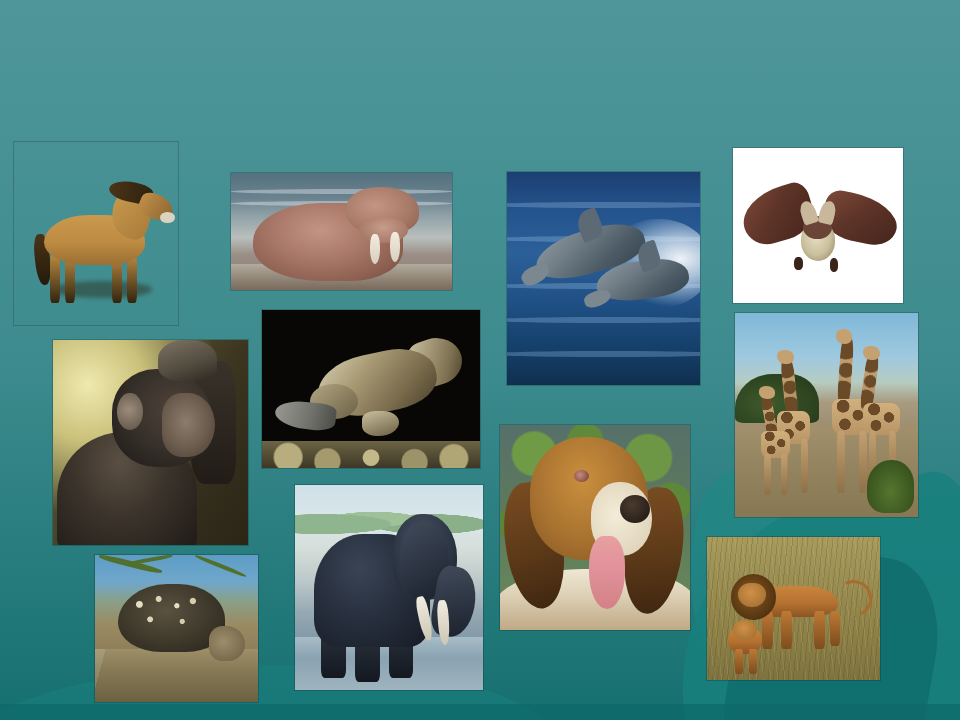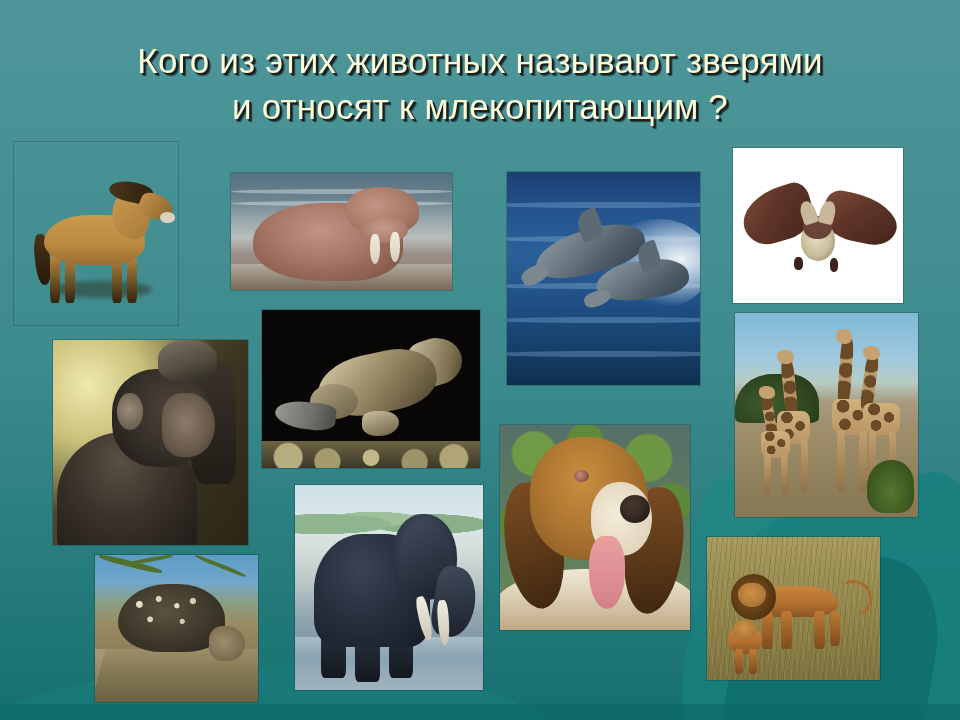--- a/index.html
+++ b/index.html
@@ -539,22 +539,20 @@
 <body>
 
 <div id="slide" style="width: 960px; height: 720px; background: linear-gradient(rgb(79, 150, 154) 0%, rgb(61, 139, 142) 50%, rgb(22, 112, 111) 100%);">
 
   <div class="ribbon ribbon-c"></div>
   <div class="ribbon ribbon-e"></div>
   <div class="ribbon ribbon-a"></div>
   <div class="ribbon ribbon-b"></div>
   <div class="ribbon ribbon-d"></div>
 
-  <div id="title" style="color: rgb(251, 251, 216); text-shadow: rgb(29, 29, 29) 2px 2px 0px, rgba(0, 0, 0, 0.55) 3px 3px 1px;">Кого из этих животных называют зверями
-и относят к млекопитающим ?</div>
 
   <div class="photo" id="p-horse" title="Przewalski's horse standing on grass" style="left: 14px; top: 142px; width: 164px; height: 183px;">
     <div class="scene sc-horse">
       <div class="horse-tail"></div>
       <div class="horse-shadow"></div>
       <div class="horse-leg" style="left:22%;top:62%"></div>
       <div class="horse-leg" style="left:31%;top:62%"></div>
       <div class="horse-leg" style="left:60%;top:62%"></div>
       <div class="horse-leg" style="left:69%;top:62%"></div>
       <div class="horse-body"></div>

